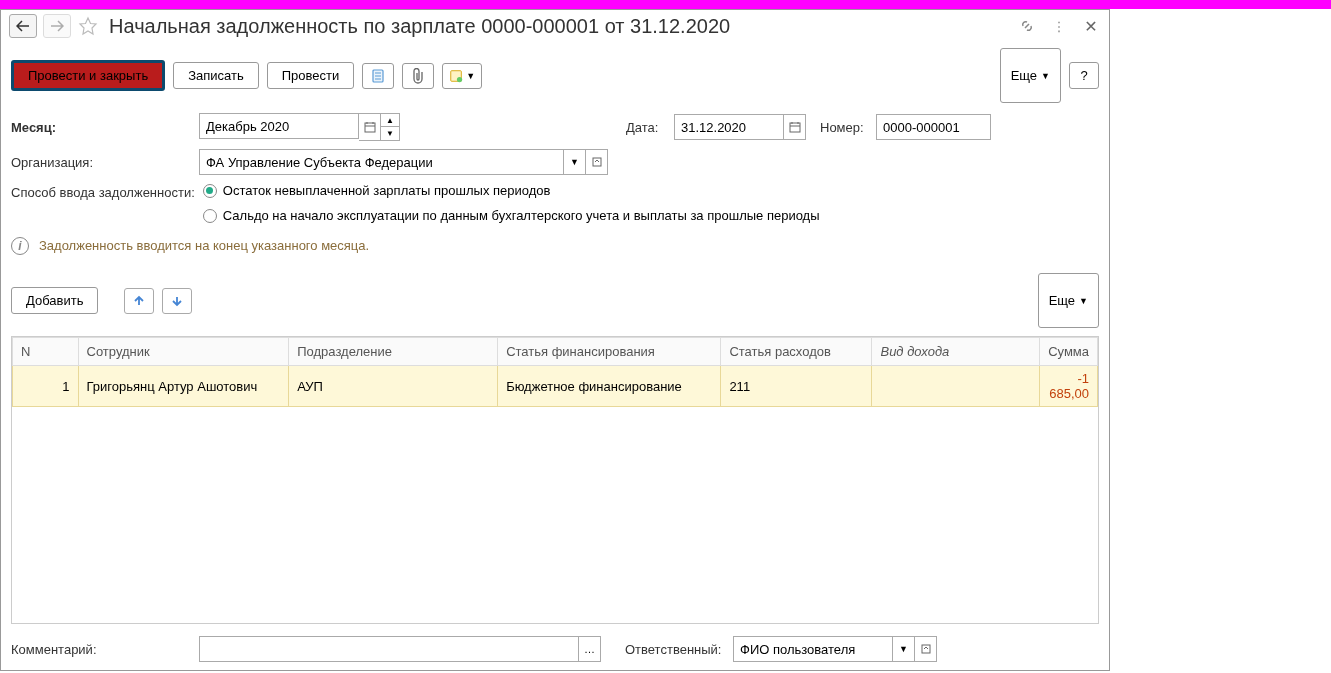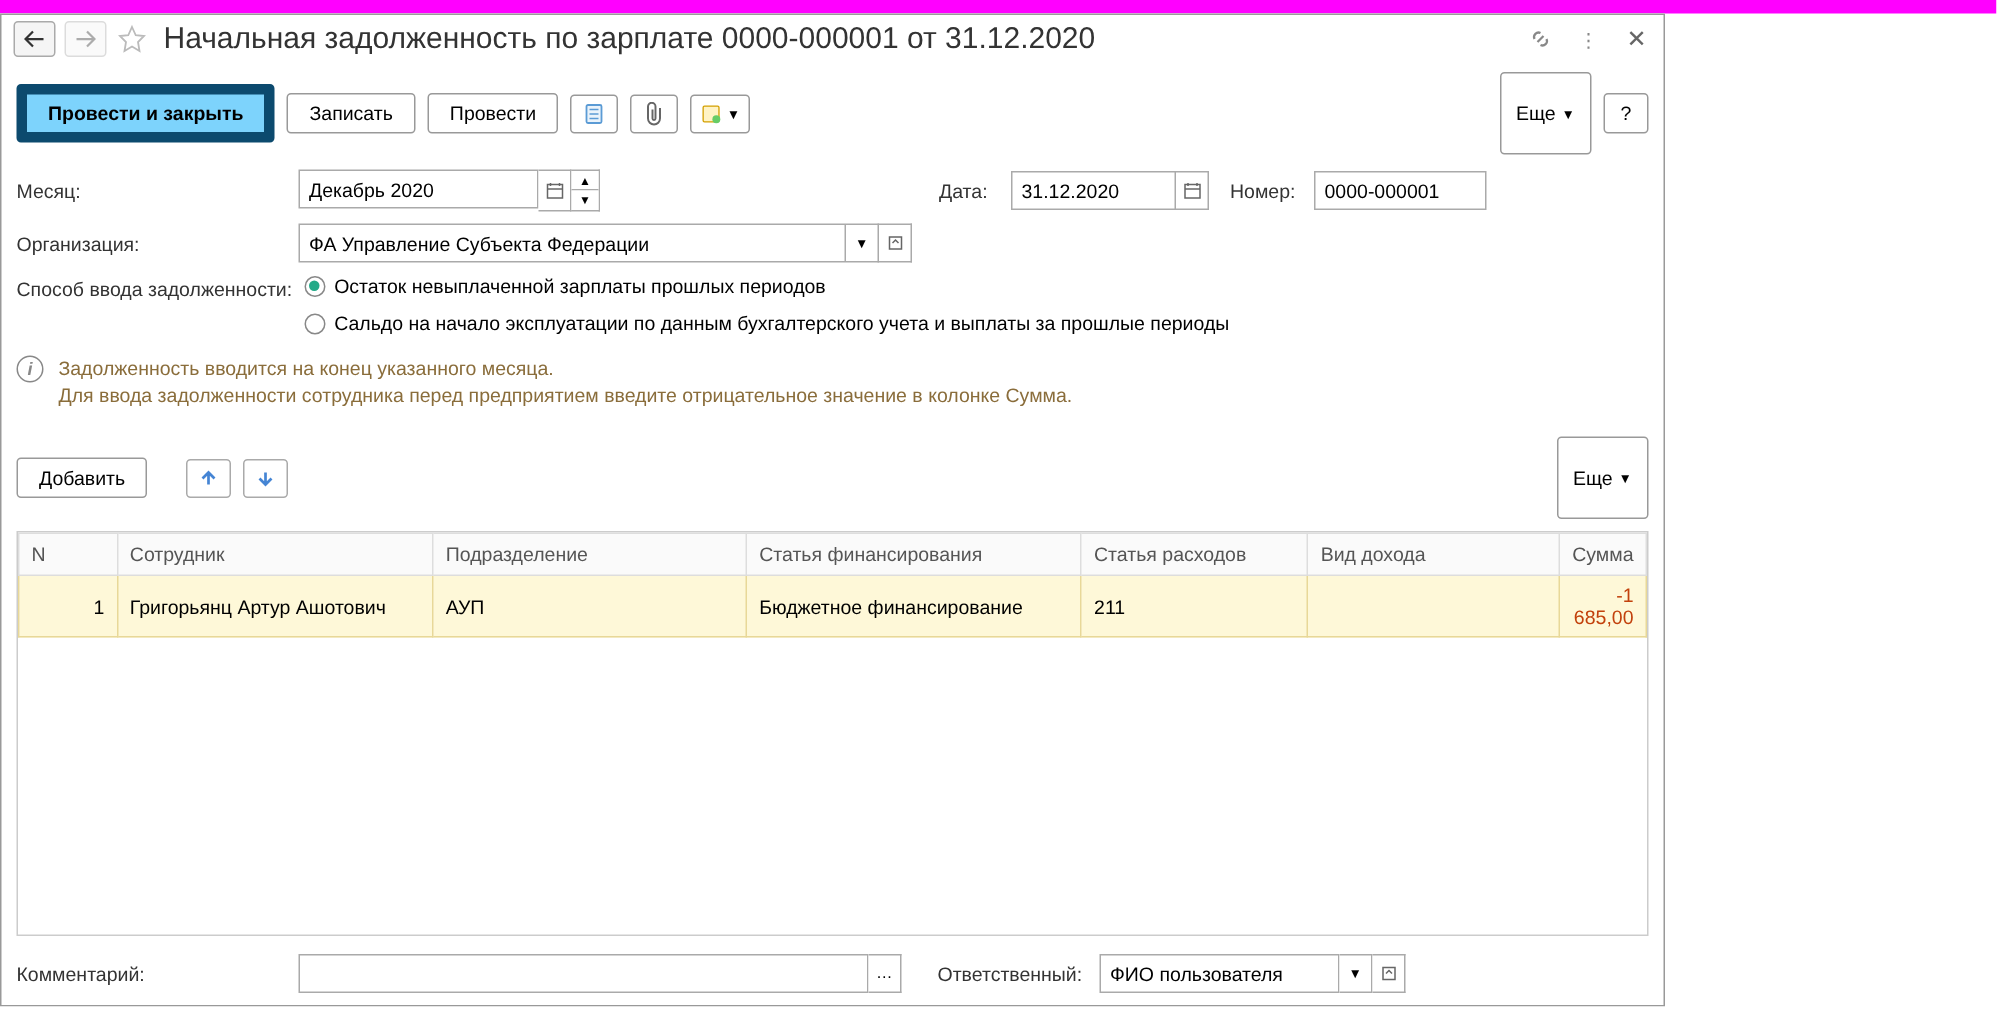--- a/index.html
+++ b/index.html
@@ -9,21 +9,21 @@
 .header { display: flex; align-items: center; padding: 4px 8px; gap: 6px; border-bottom: 0px; }
 .nav-btn { width: 28px; height: 24px; border: 1px solid #aaa; background: #f5f5f5; border-radius: 3px; display: flex; align-items: center; justify-content: center; cursor: pointer; }
 .nav-btn.disabled { opacity: 0.4; cursor: default; }
 .star-icon { width: 22px; height: 22px; display: flex; align-items: center; justify-content: center; color: #bbb; font-size: 20px; }
 .title { font-size: 20px; color: #333; margin-left: 4px; flex: 1; }
 .header-right { display: flex; gap: 12px; align-items: center; }
 .header-icon { width: 20px; height: 20px; display: flex; align-items: center; justify-content: center; color: #888; cursor: pointer; }
 .header-icon.close { font-size: 16px; color: #666; }
 .toolbar { display: flex; align-items: center; padding: 6px 10px; gap: 8px; }
 .btn { border: 1px solid #999; background: #fff; padding: 5px 14px; border-radius: 3px; cursor: pointer; font-size: 13px; }
-.btn-primary { background: #7dd3fc; border: 7px solid #0c4a6e; font-weight: bold; }
+.btn-primary { background: #b91c1c; border: 3px solid #0c4a6e; font-weight: normal; }
 .btn-icon { width: 32px; padding: 4px 6px; display: flex; align-items: center; justify-content: center; }
 .btn-more { padding: 19px 10px; display: flex; align-items: center; gap: 4px; }
 .toolbar-spacer { flex: 1; }
 .form-row { display: flex; align-items: center; padding: 4px 10px; gap: 8px; }
 .label { color: #333; min-width: 80px; }
 .input-group { display: flex; align-items: stretch; }
 .text-input { border: 1px solid #aaa; padding: 3px 6px; font-size: 13px; height: 26px; }
 .input-btn { border: 1px solid #aaa; border-left: none; background: #fff; width: 22px; display: flex; align-items: center; justify-content: center; cursor: pointer; font-size: 11px; }
 .spinner { display: flex; flex-direction: column; border: 1px solid #aaa; border-left: none; }
 .spinner-btn { height: 13px; width: 18px; background: #fff; border: none; border-bottom: 1px solid #aaa; font-size: 8px; display: flex; align-items: center; justify-content: center; cursor: pointer; }
@@ -107,21 +107,21 @@
     </button>
     <div class="toolbar-spacer"></div>
     <button class="btn btn-more">
       <span>Еще</span>
       <span class="caret-down">▼</span>
     </button>
     <button class="btn" style="width:30px;padding:5px 0;">?</button>
   </div>
 
   <div class="form-row">
-    <span class="label" style="min-width:180px;">Месяц:</span>
+    <span class="label" style="min-width:180px;font-weight:bold;">Месяц:</span>
     <div class="input-group">
       <input class="text-input" style="width: 160px;" value="Декабрь 2020">
       <div class="input-btn">
         <svg width="12" height="12" viewBox="0 0 12 12">
             <rect x="1" y="2" width="10" height="9" stroke="#666" fill="none"></rect>
             <line x1="1" y1="5" x2="11" y2="5" stroke="#666"></line>
             <line x1="3" y1="1" x2="3" y2="3" stroke="#666"></line>
             <line x1="9" y1="1" x2="9" y2="3" stroke="#666"></line>
           </svg>
       </div>
@@ -174,21 +174,20 @@
         <div class="radio"></div>
         <span>Сальдо на начало эксплуатации по данным бухгалтерского учета и выплаты за прошлые периоды</span>
       </div>
     </div>
   </div>
 
   <div class="info-box">
     <div class="info-icon">i</div>
     <div class="info-text">
       <div>Задолженность вводится на конец указанного месяца.</div>
-      <div>Для ввода задолженности сотрудника перед предприятием введите отрицательное значение в колонке Сумма.</div>
     </div>
   </div>
 
   <div class="table-toolbar">
     <button class="btn">Добавить</button>
     <div style="width:10px;"></div>
     <button class="arrow-btn">
       <svg width="14" height="14" viewBox="0 0 14 14">
           <path d="M7 11 L7 3 M3 7 L7 3 L11 7" stroke="#4585d4" stroke-width="1.8" fill="none"></path>
         </svg>
@@ -207,21 +206,21 @@
 
   <div class="table-container">
     <table>
       <thead>
         <tr>
           <th style="width:70px;">N</th>
           <th style="width:225px;">Сотрудник</th>
           <th style="width:220px;">Подразделение</th>
           <th style="width:235px;">Статья финансирования</th>
           <th style="width:160px;">Статья расходов</th>
-          <th style="width:180px;">Вид дохода</th>
+          <th style="width:180px;font-style:italic;">Вид дохода</th>
           <th>Сумма</th>
         </tr>
       </thead>
       <tbody>
         <tr>
           <td class="num">1</td>
           <td>Григорьянц Артур Ашотович</td>
           <td>АУП</td>
           <td>Бюджетное финансирование</td>
           <td>211</td>

